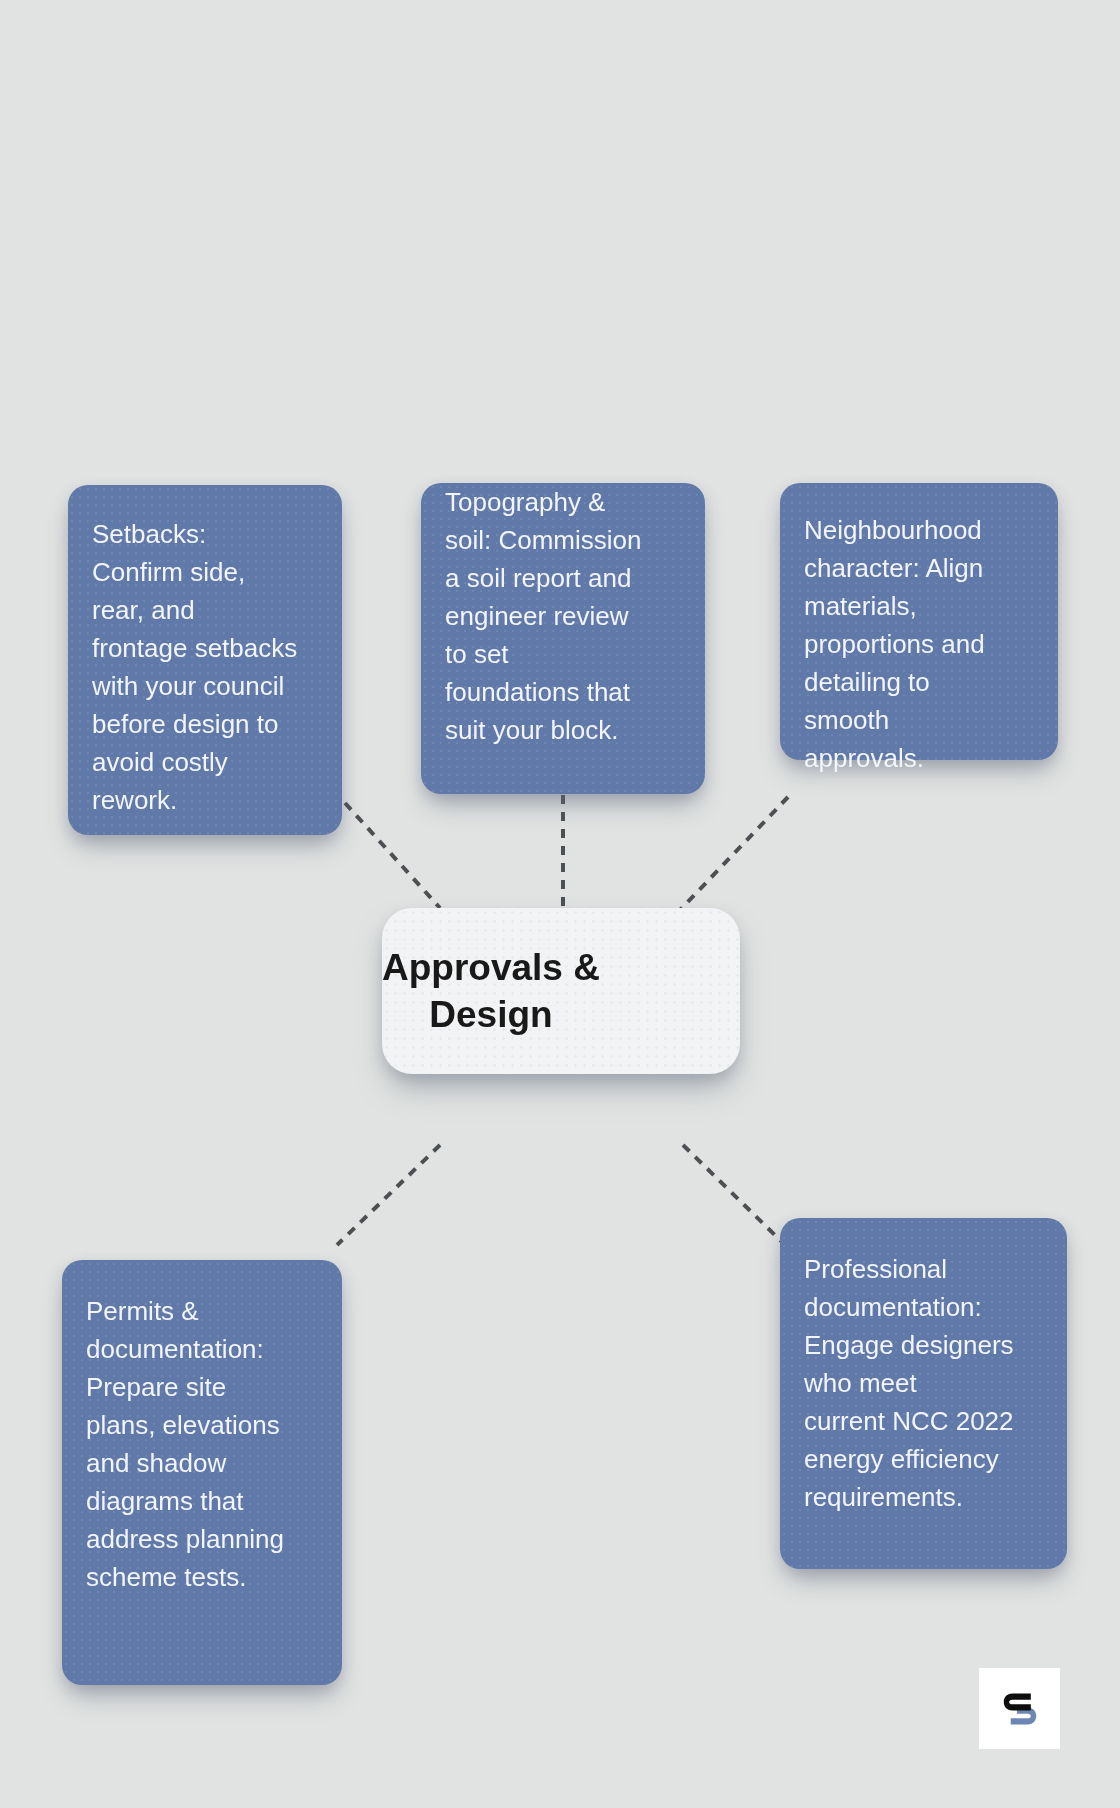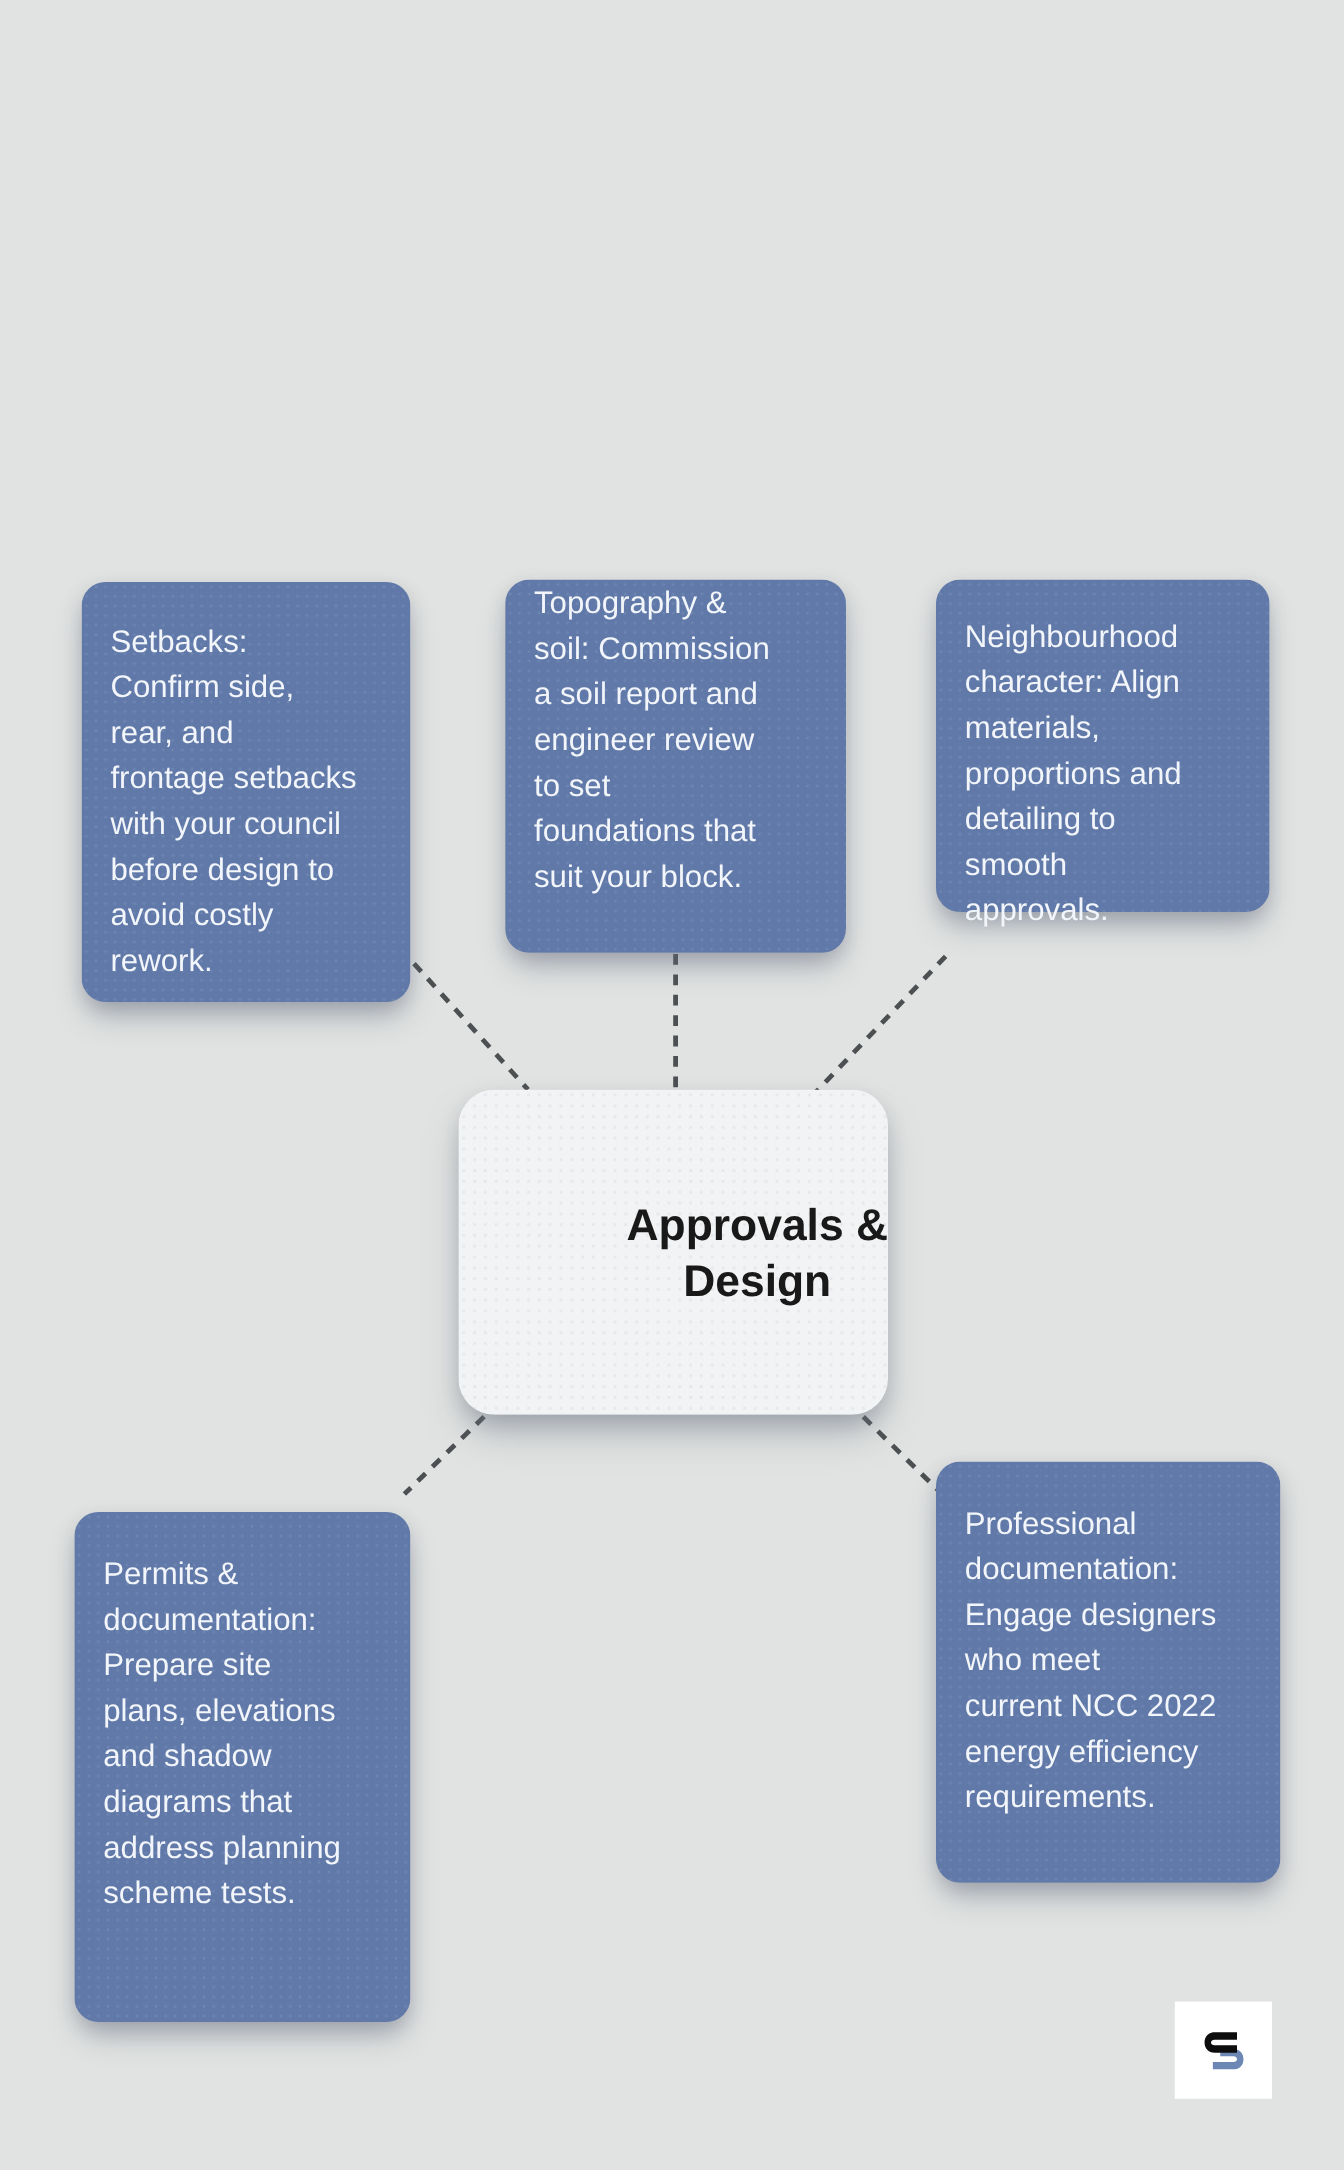--- a/index.html
+++ b/index.html
@@ -59,29 +59,29 @@
   .node-tl { left: 68px;  top: 485px;  width: 274px; height: 350px; padding-top: 30px; }
   .node-tm { left: 421px; top: 483px;  width: 284px; height: 311px; }
   .node-tr { left: 780px; top: 483px;  width: 278px; height: 277px; padding-top: 28px; }
   .node-bl { left: 62px;  top: 1215px; width: 280px; height: 425px; padding-top: 32px; margin-top: 45px; }
   .node-br { left: 780px; top: 1218px; width: 287px; height: 351px; padding-top: 32px; }
   .center-node {
     position: absolute;
     left: 382px;
     top: 908px;
     width: 358px;
-    height: 271px;
+    height: 166px;
     background-color: #f2f3f4;
     background-image: radial-gradient(rgba(130,140,160,0.10) 1.2px, transparent 1.3px);
     background-size: 9px 9px;
     border-radius: 30px;
     box-shadow: 0 18px 30px -6px rgba(110,118,132,0.5), 0 6px 14px rgba(110,118,132,0.22);
     display: flex;
     align-items: center;
-    justify-content: flex-end;
+    justify-content: flex-start;
   }
   .center-label {
     margin: 0;
     text-align: center;
     font-size: 37px;
     font-weight: bold;
     line-height: 47px;
     color: #191919;
     white-space: pre-line;
   }

